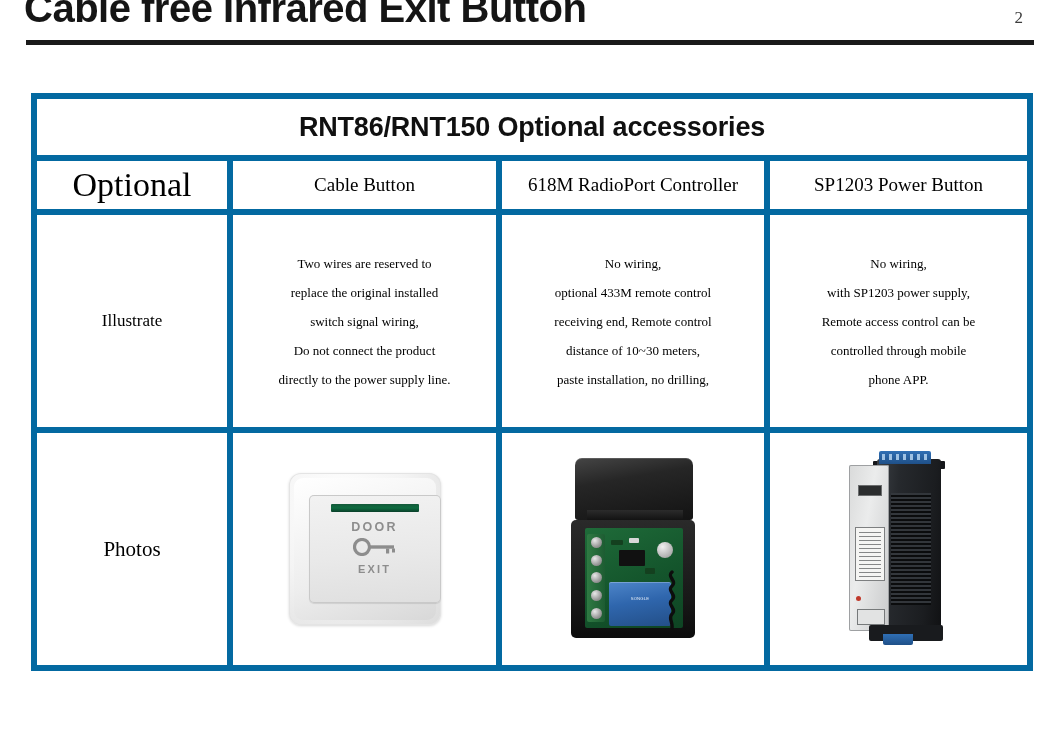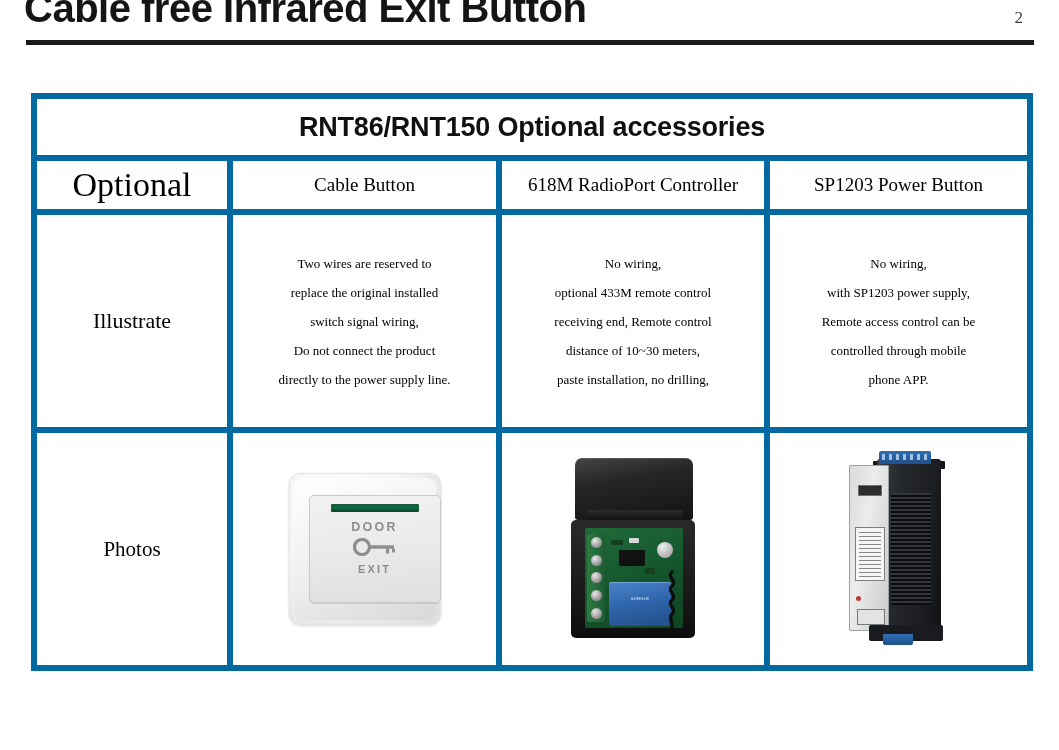--- a/index.html
+++ b/index.html
@@ -86,21 +86,21 @@
 
   .row-pairing td { height: 50px; }
   .label-pairing { font-size: 22px; }
   .pairing-text {
     font-size: 17px;
     line-height: 22px;
     padding: 2px 6px;
   }
 
   .row-illustrate td { height: 212px; vertical-align: middle; }
-  .label-illustrate { font-size: 22px; }
+  .label-illustrate { font-size: 17px; }
   .illustrate-text {
     font-size: 13px;
     line-height: 29px;
     text-align: left;
     padding: 4px 10px 4px 16px;
     vertical-align: middle;
   }
 
   .row-photos td { height: 232px; }
   .label-photos { font-size: 21px; }

